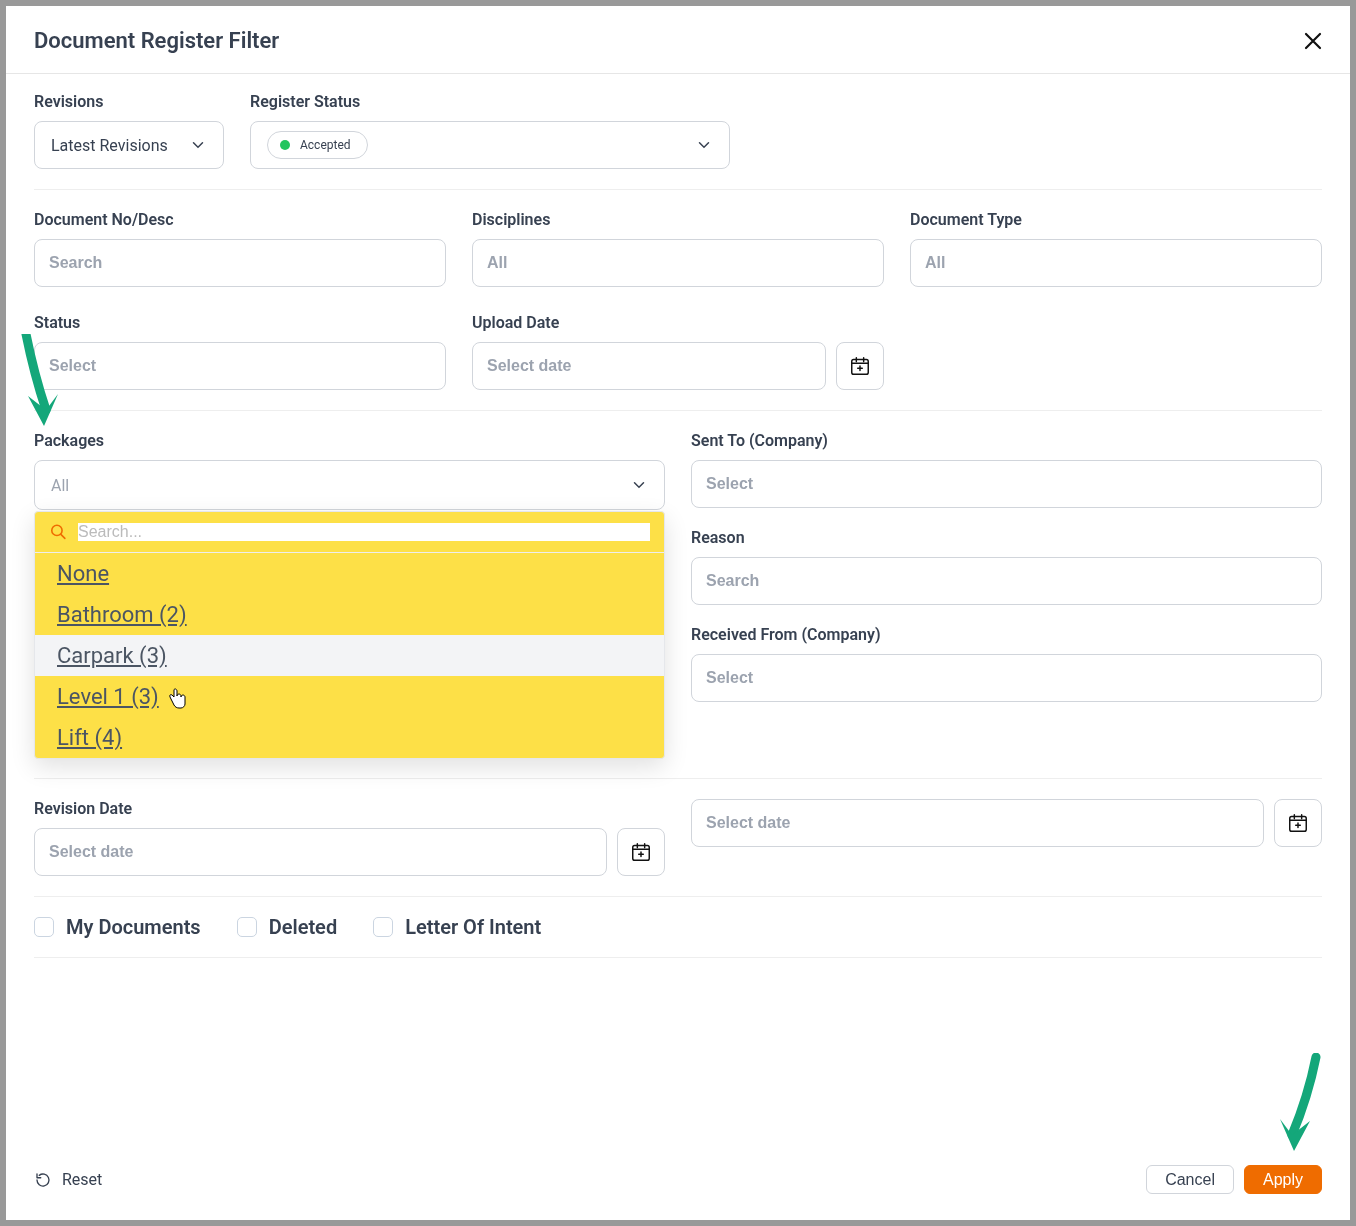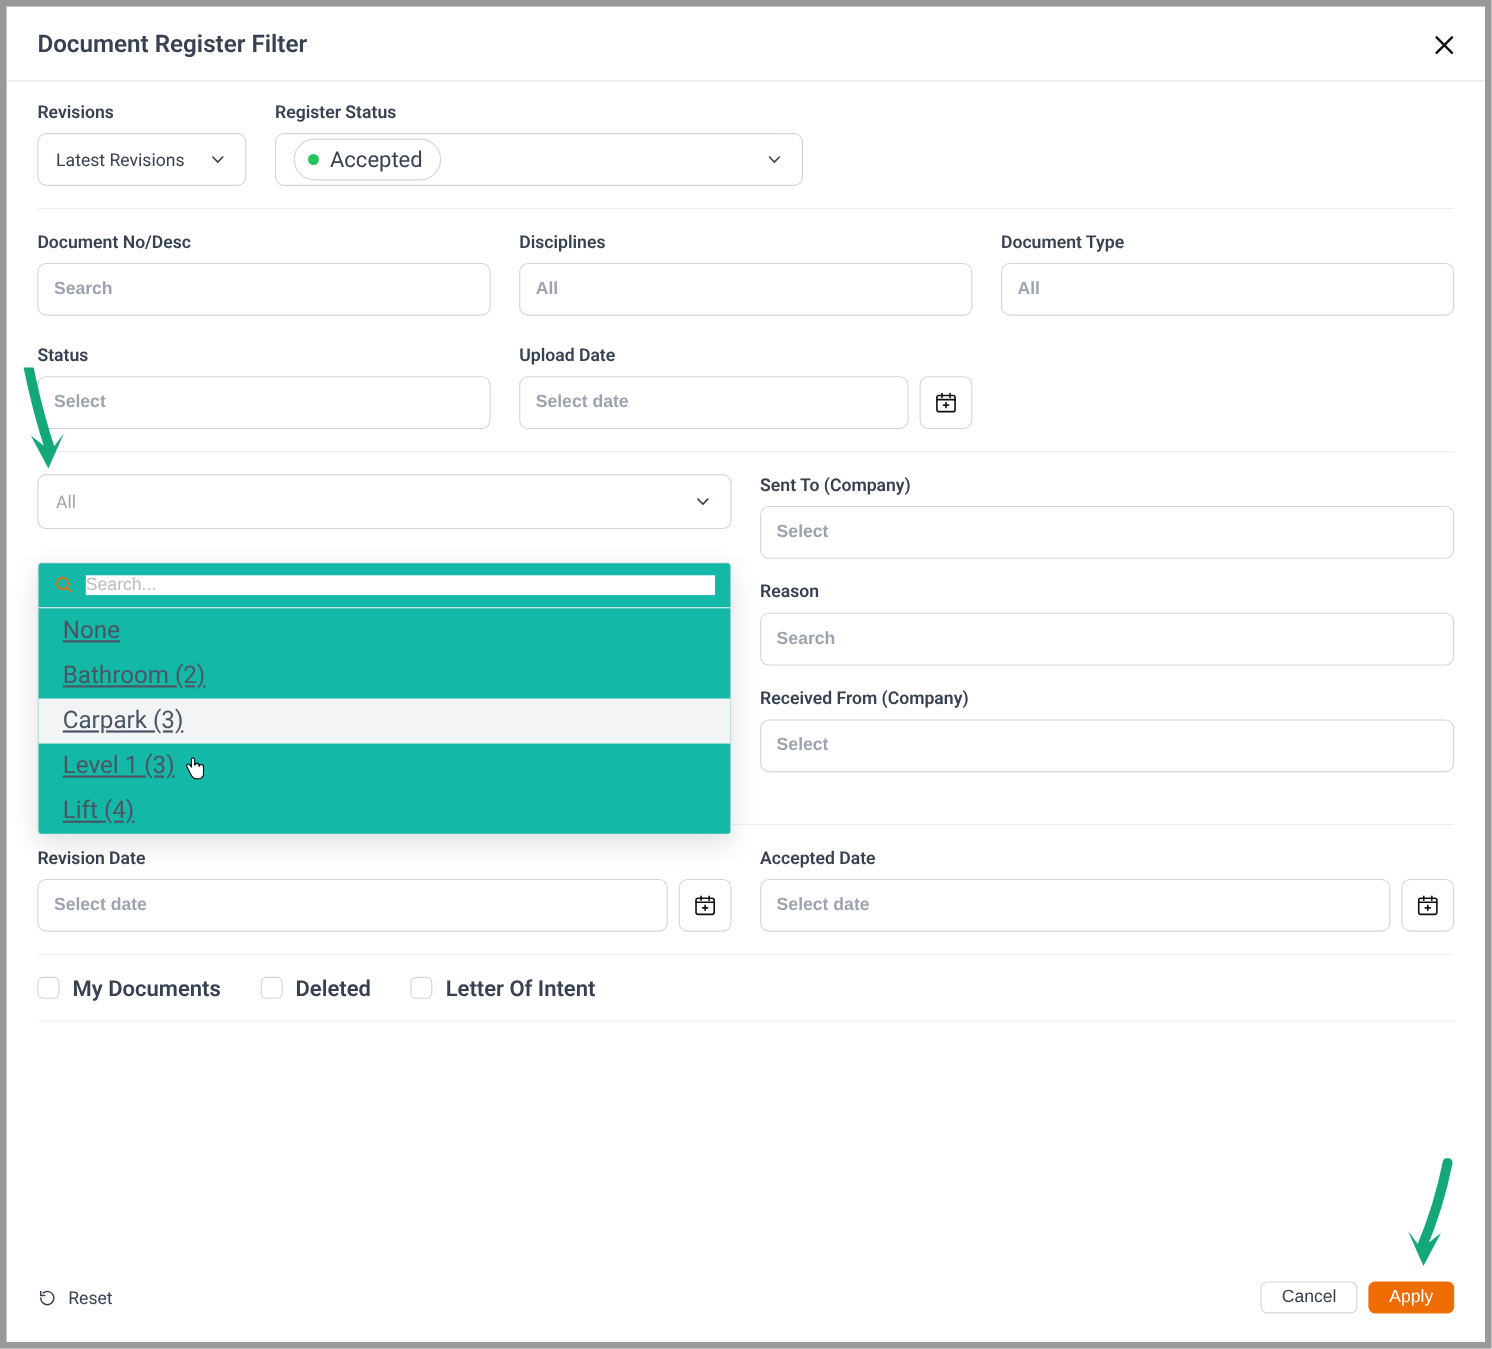--- a/index.html
+++ b/index.html
@@ -70,21 +70,21 @@
   .chevron {
     width: 18px; height: 18px;
   }
   .chip {
     border: 1px solid #d1d5db;
     border-radius: 999px;
     padding: 6px 16px 6px 12px;
     display: inline-flex;
     align-items: center;
     gap: 10px;
-    font-size: 20px;
+    font-size: 12px;
     color: #374151;
   }
   .dot {
     width: 10px; height: 10px; border-radius: 50%;
     background: #22c55e;
   }
   .input {
     border: 1px solid #d1d5db;
     border-radius: 8px;
     height: 48px;
@@ -102,21 +102,21 @@
     border-radius: 8px;
     display: flex; align-items: center; justify-content: center;
     background: #fff;
     cursor: pointer;
   }
   .three-col { display: grid; grid-template-columns: 1fr 1fr 1fr; gap: 26px; border-bottom: 1px solid #eee; padding-bottom: 20px; margin-bottom: 20px; }
   .two-col { display: grid; grid-template-columns: 1fr 1fr; gap: 26px; }
   .right-col { display: flex; flex-direction: column; gap: 20px; }
   .dropdown {
     position: absolute;
-    background: #14b8a6;
+    background: #fde047;
     border: 1px solid #e5e7eb;
     border-radius: 4px;
     box-shadow: 0 8px 24px rgba(0,0,0,0.12);
     z-index: 10;
   }
   .dropdown-search {
     display: flex; align-items: center; gap: 10px;
     padding: 10px 14px;
     border-bottom: 1px solid #eee;
   }
@@ -245,20 +245,21 @@
           </div>
         </div>
       </div>
       <div></div>
     </div>
 
     <div class="two-col" style="border-bottom:1px solid #eee; padding-bottom:20px; margin-bottom:20px; position:relative;">
 
       <div style="display:flex; flex-direction:column; gap:18px; position:relative;">
         <div class="field">
+          <div class="label">Packages</div>
           <div class="select-btn" style="height:50px">
             <span class="placeholder">All</span>
             <svg class="chevron" viewBox="0 0 24 24">
                 <path d="M6 9l6 6 6-6" stroke="#374151" stroke-width="2" fill="none" stroke-linecap="round"></path>
               </svg>
           </div>
         </div>
 
         <div class="dropdown" id="pkg-dropdown" style="left:0; right:0; top:80px;">
           <div class="dropdown-search">
@@ -303,21 +304,20 @@
           <input class="input" style="flex: 1 1 0%;" placeholder="Select date">
           <div class="icon-btn">
             <svg width="22" height="22" viewBox="0 0 24 24">
                 <rect x="3" y="5" width="18" height="16" rx="2" stroke="#111" stroke-width="1.6" fill="none"></rect>
                 <path d="M3 9h18 M8 3v4 M16 3v4 M12 12v5 M9.5 14.5h5" stroke="#111" stroke-width="1.6" fill="none" stroke-linecap="round"></path>
               </svg>
           </div>
         </div>
       </div>
       <div class="field">
-        <div class="label">Accepted Date</div>
         <div class="date-row">
           <input class="input" style="flex: 1 1 0%;" placeholder="Select date">
           <div class="icon-btn">
             <svg width="22" height="22" viewBox="0 0 24 24">
                 <rect x="3" y="5" width="18" height="16" rx="2" stroke="#111" stroke-width="1.6" fill="none"></rect>
                 <path d="M3 9h18 M8 3v4 M16 3v4 M12 12v5 M9.5 14.5h5" stroke="#111" stroke-width="1.6" fill="none" stroke-linecap="round"></path>
               </svg>
           </div>
         </div>
       </div>

